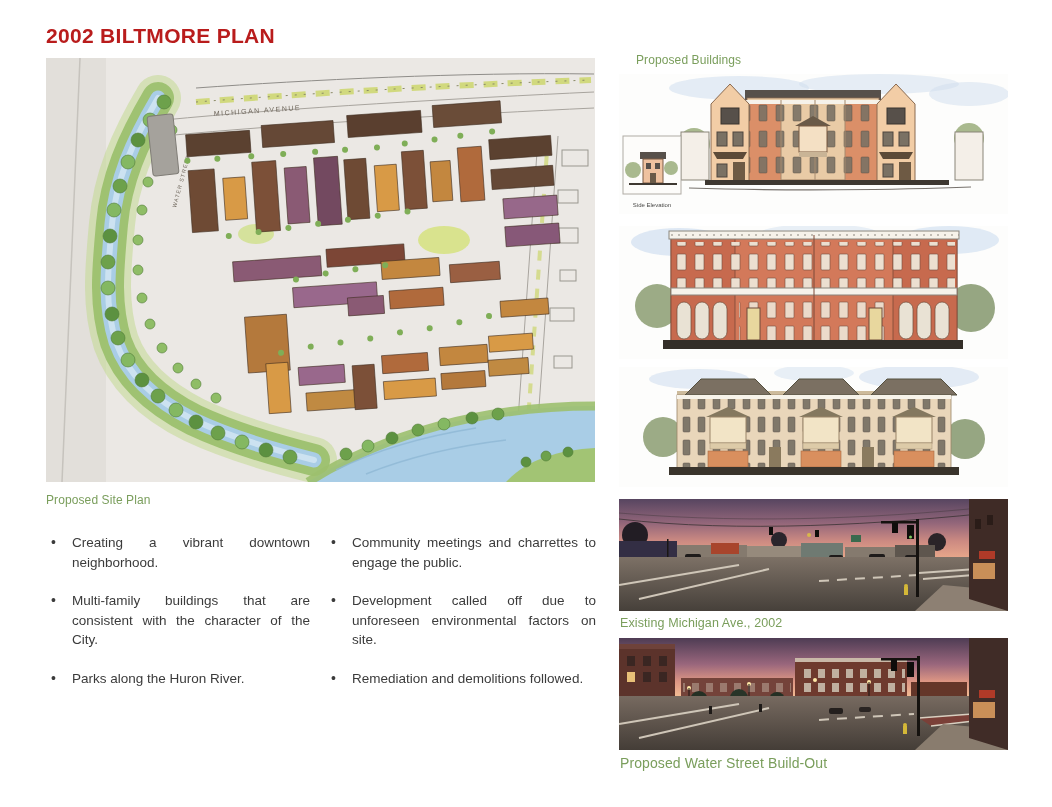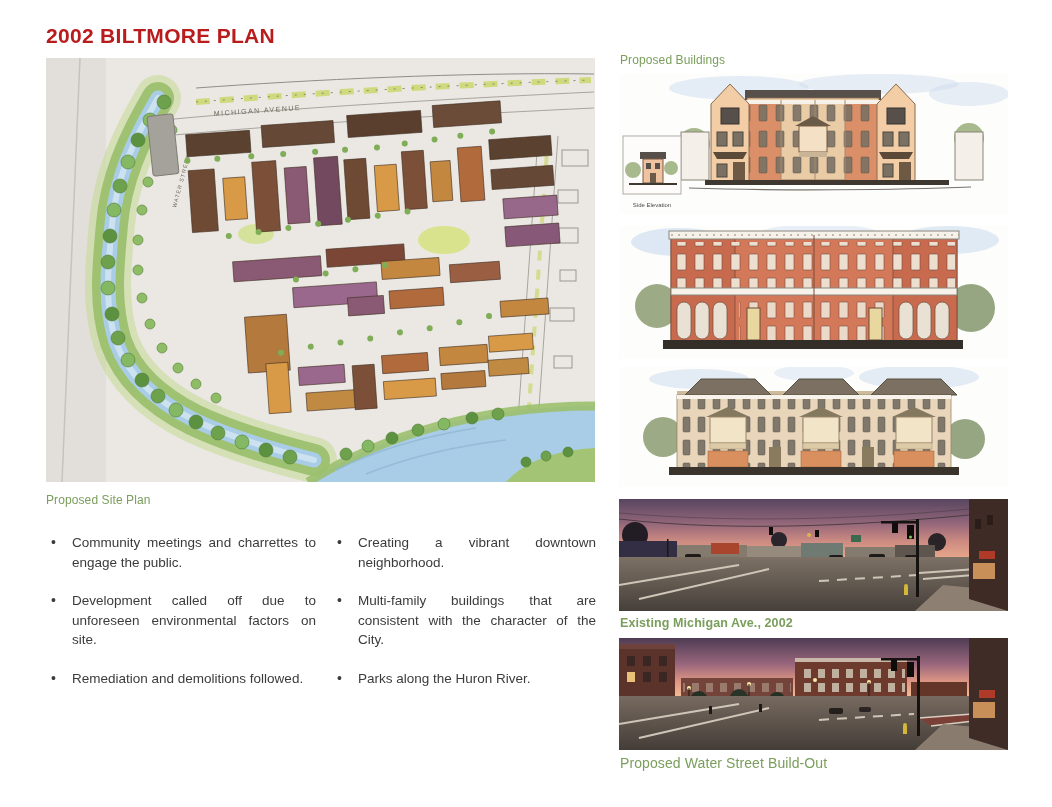--- a/index.html
+++ b/index.html
@@ -14,22 +14,22 @@
   .abs { position:absolute; }
   #page-title {
     left:46px; top:24px;
     font-size:21px; font-weight:bold;
     color:#b91c1c; letter-spacing:.3px;
   }
   .caption {
     font-size:12px; color:#7a9e5c; letter-spacing:.1px;
   }
   #site-plan-caption { left:46px; top:493px; }
-  #proposed-buildings-label { left:620px; top:53px; }
-  #existing-label { left:620px; top:616px; font-size:12.5px;font-weight:bold; }
+  #proposed-buildings-label { left:636px; top:53px; }
+  #existing-label { left:620px; top:616px; font-size:12.5px; }
   #build-out-label { left:620px; top:755px; font-size:14px; }
 
   #site-plan-figure { left:46px; top:58px; width:549px; height:424px; }
   #elevation-1 { left:619px; top:74px;  width:389px; height:140px; }
   #elevation-2 { left:619px; top:226px; width:389px; height:133px; }
   #elevation-3 { left:619px; top:367px; width:389px; height:120px; }
   #photo-existing { left:619px; top:499px; width:389px; height:112px; }
   #photo-proposed { left:619px; top:638px; width:389px; height:112px; }
   svg { display:block; }
 
@@ -219,29 +219,29 @@
       <circle cx="410" cy="272" r="3"></circle>
           <circle cx="440" cy="268" r="3"></circle>
     </g>
   </g>
 </svg>
 </div>
 
 <div id="site-plan-caption" class="abs caption">Proposed Site Plan</div>
 
 <div id="bullets-row" class="abs">
+  <ul class="bullet-col left">
+    <li>Creating a vibrant downtown neighborhood.</li>
+    <li>Multi-family buildings that are consistent with the character of the City.</li>
+    <li>Parks along the Huron River.</li>
+  </ul>
   <ul class="bullet-col right">
     <li>Community meetings and charrettes to engage the public.</li>
     <li>Development called off due to unforeseen environmental factors on site.</li>
     <li>Remediation and demolitions followed.</li>
-  </ul>
-  <ul class="bullet-col left">
-    <li>Creating a vibrant downtown neighborhood.</li>
-    <li>Multi-family buildings that are consistent with the character of the City.</li>
-    <li>Parks along the Huron River.</li>
   </ul>
 </div>
 
 <div id="proposed-buildings-label" class="abs caption">Proposed Buildings</div>
 
 <div id="elevation-1" class="abs">
 <svg width="389" height="140" viewBox="0 0 389 140">
   <defs>
     <pattern id="w1" width="17" height="26" patternUnits="userSpaceOnUse">
       <rect x="4" y="5" width="8" height="16" rx="1" fill="#7a7164" stroke="#4e463e" stroke-width=".5"></rect>

